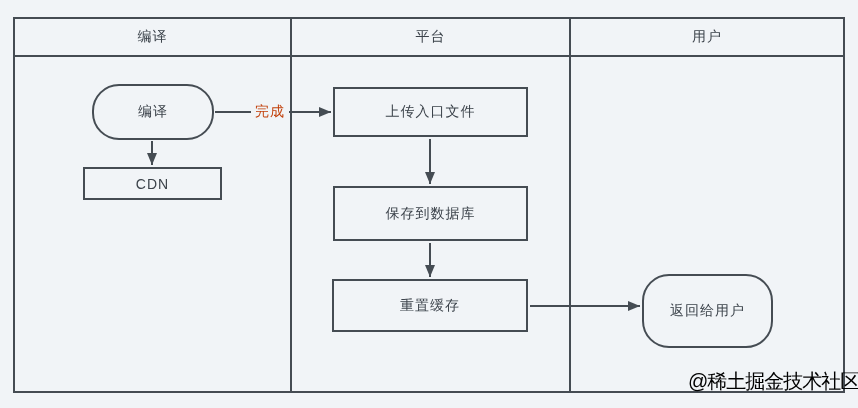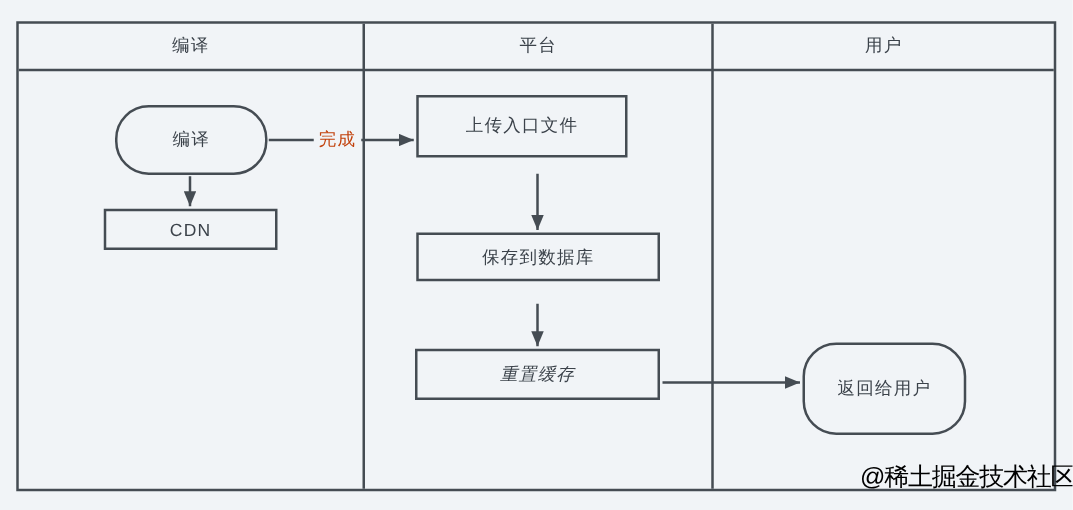--- a/index.html
+++ b/index.html
@@ -61,23 +61,23 @@
     border: 2px solid #454c53;
     box-sizing: border-box;
     font-size: 14px;
     color: #3b424a;
     letter-spacing: 1px;
     background: transparent;
   }
   .node.rounded { border-radius: 27px; }
   .n-compile { left: 92px;  top: 84px;  width: 122px; height: 56px; }
   .n-cdn     { left: 83px;  top: 167px; width: 139px; height: 33px; }
-  .n-upload  { left: 333px; top: 76px;  width: 169px; height: 50px; }
-  .n-save    { left: 333px; top: 186px; width: 195px; height: 39px; }
-  .n-reset   { left: 332px; top: 279px; width: 196px; height: 41px; font-style: italic; }
+  .n-upload  { left: 333px; top: 87px;  width: 195px; height: 50px; }
+  .n-save    { left: 333px; top: 186px; width: 195px; height: 55px; }
+  .n-reset   { left: 332px; top: 279px; width: 196px; height: 53px; }
   .n-return  { left: 642px; top: 274px; width: 131px; height: 74px; border-radius: 30px; }
   
   .connectors {
     position: absolute;
     left: 0; top: 0;
     width: 858px;
     height: 408px;
     pointer-events: none;
   }
   .edge-label {

